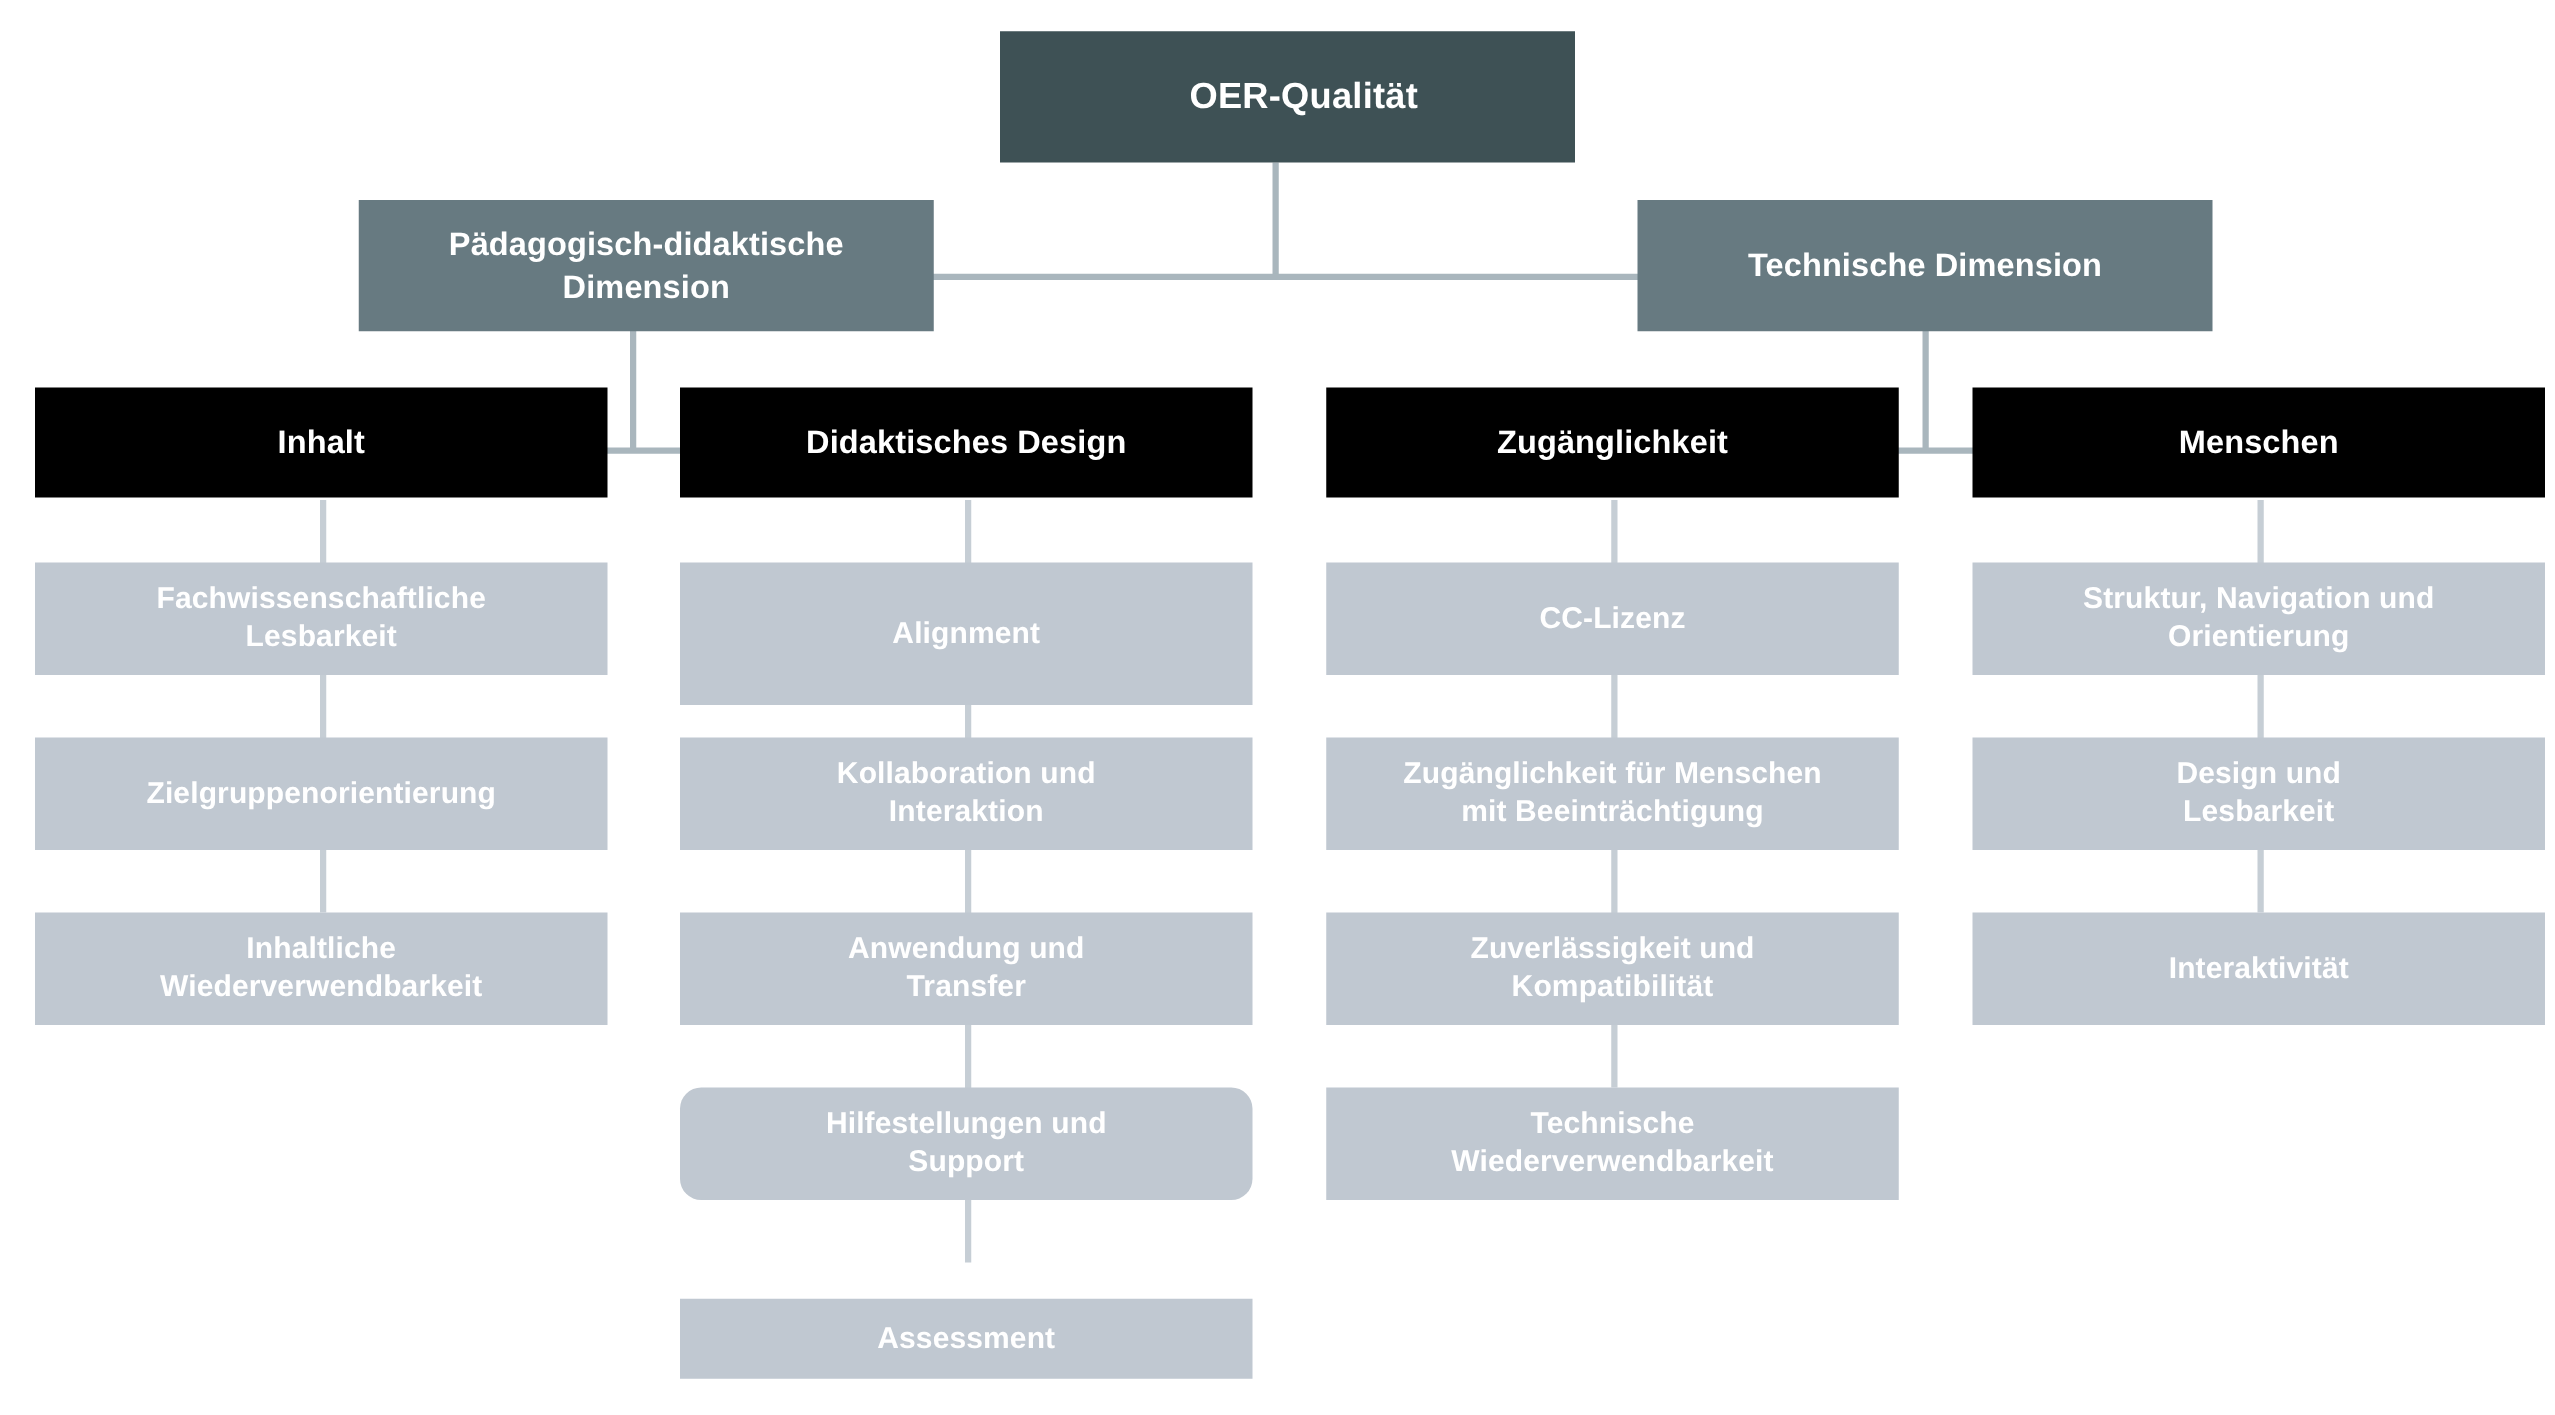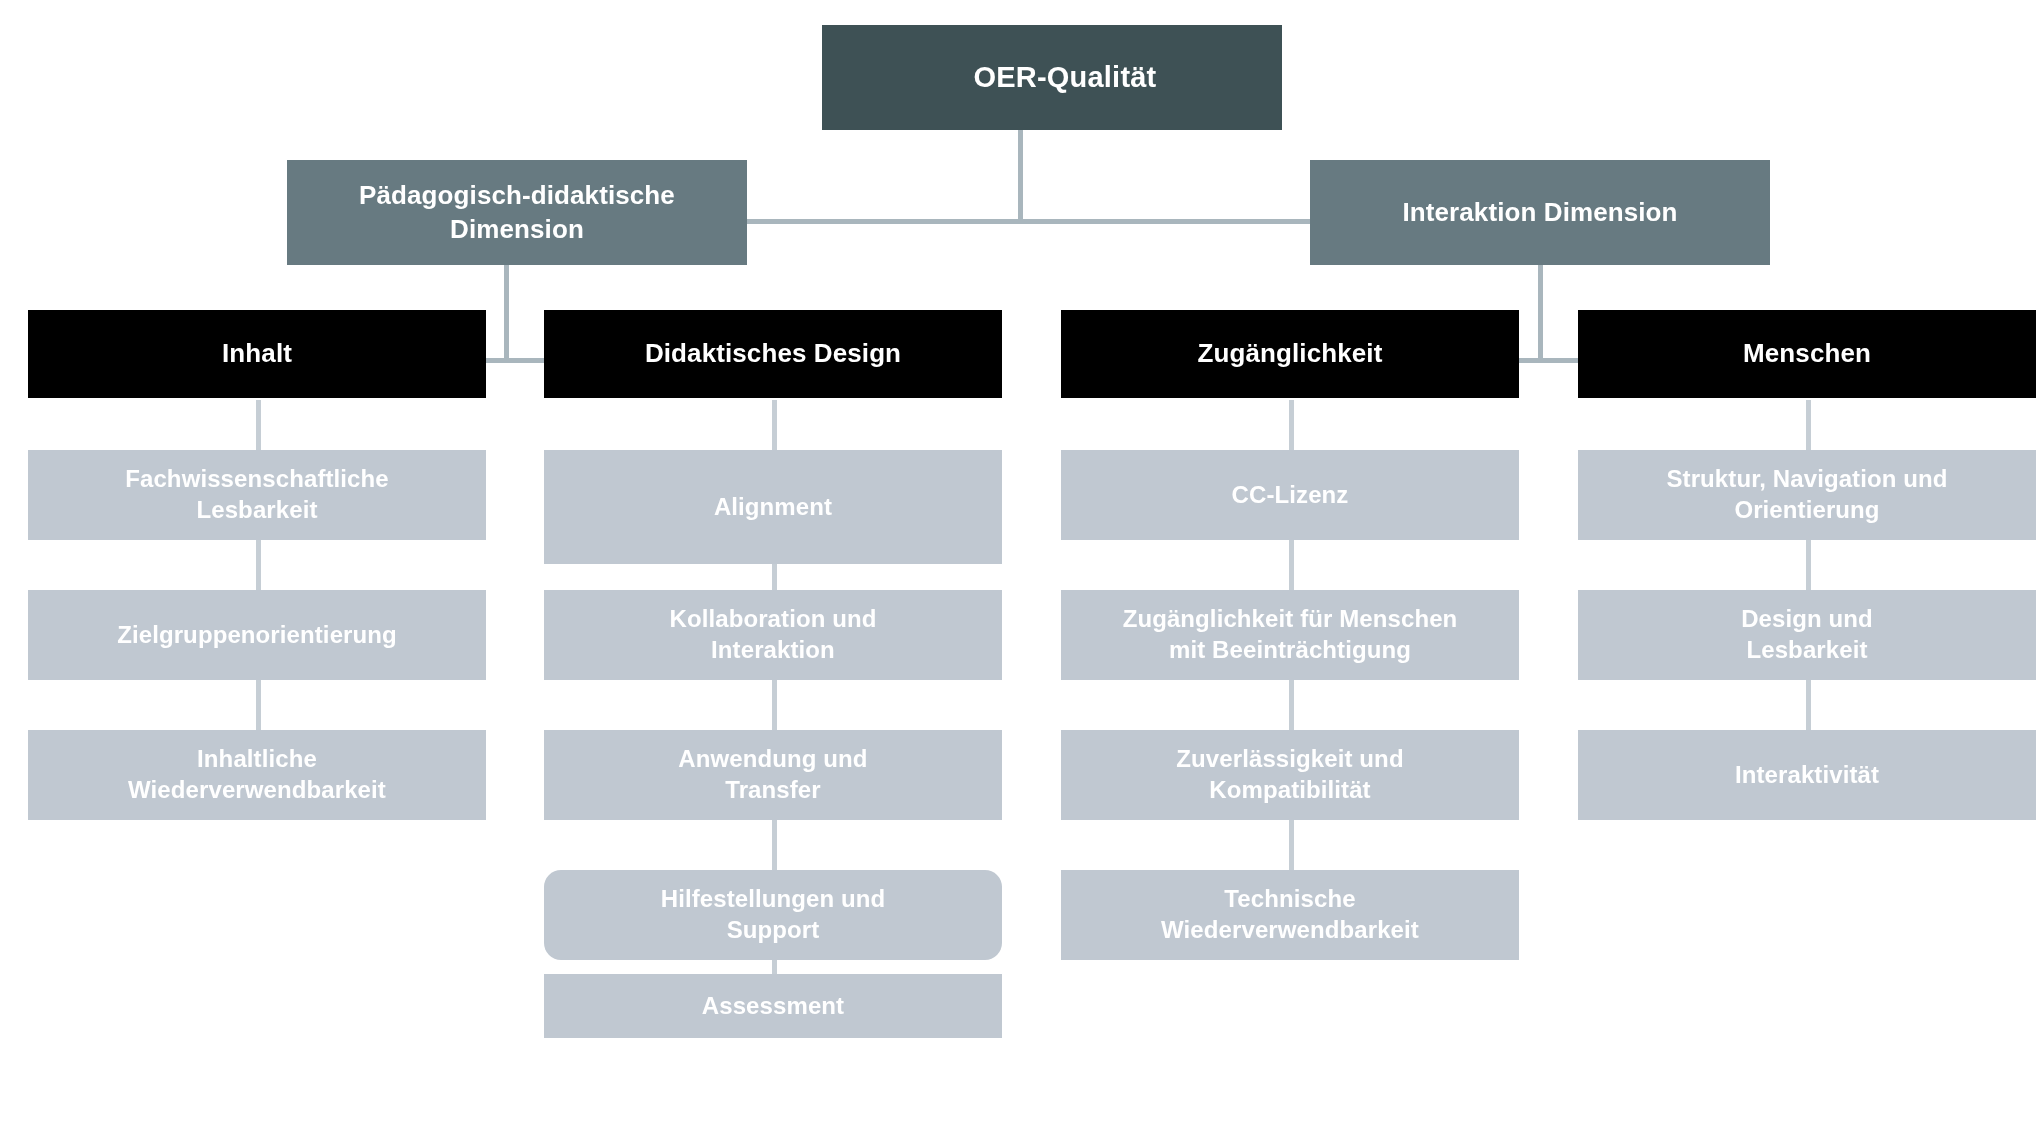--- a/index.html
+++ b/index.html
@@ -92,31 +92,31 @@
   <div class="connector h" style="left:1293px; top:358px; width:490px;"></div>
 
   <div class="connector v leafline" style="left:256px; top:400px; height:330px;"></div>
 
   <div class="connector v leafline" style="left:772px; top:400px; height:610px;"></div>
 
   <div class="connector v leafline" style="left:1289px; top:400px; height:470px;"></div>
 
   <div class="connector v leafline" style="left:1806px; top:400px; height:330px;"></div>
 
-  <div class="node lvl-root" style="left:822px; top:25px; width:460px; height:105px;padding-left:36px;">
+  <div class="node lvl-root" style="left:800px; top:25px; width:460px; height:105px;padding-left:36px;">
     <span class="label">OER-Qualität</span>
   </div>
 
   <div class="node lvl-dim" style="left:287px; top:160px; width:460px; height:105px;">
     <span class="label">Pädagogisch-didaktische
 Dimension</span>
   </div>
 
   <div class="node lvl-dim" style="left:1310px; top:160px; width:460px; height:105px;">
-    <span class="label">Interaktion Dimension</span>
+    <span class="label">Technische Dimension</span>
   </div>
 
   <div class="node lvl-cat" style="left:28px; top:310px; width:458px; height:88px;">
     <span class="label">Inhalt</span>
   </div>
 
   <div class="node lvl-cat" style="left:544px; top:310px; width:458px; height:88px;">
     <span class="label">Didaktisches Design</span>
   </div>
 
@@ -148,21 +148,21 @@
 Interaktion</span>
   </div>
   <div class="node lvl-leaf" style="left:544px; top:730px; width:458px; height:90px;">
     <span class="label">Anwendung und
 Transfer</span>
   </div>
   <div class="node lvl-leaf" style="left:544px; top:870px; width:458px; height:90px;border-radius:17px;">
     <span class="label">Hilfestellungen und
 Support</span>
   </div>
-  <div class="node lvl-leaf" style="left:544px; top:974px; width:458px; height:64px;">
+  <div class="node lvl-leaf" style="left:544px; top:1039px; width:458px; height:64px;">
     <span class="label">Assessment</span>
   </div>
 
   <div class="node lvl-leaf" style="left:1061px; top:450px; width:458px; height:90px;">
     <span class="label">CC-Lizenz</span>
   </div>
   <div class="node lvl-leaf" style="left:1061px; top:590px; width:458px; height:90px;">
     <span class="label">Zugänglichkeit für Menschen
 mit Beeinträchtigung</span>
   </div>

